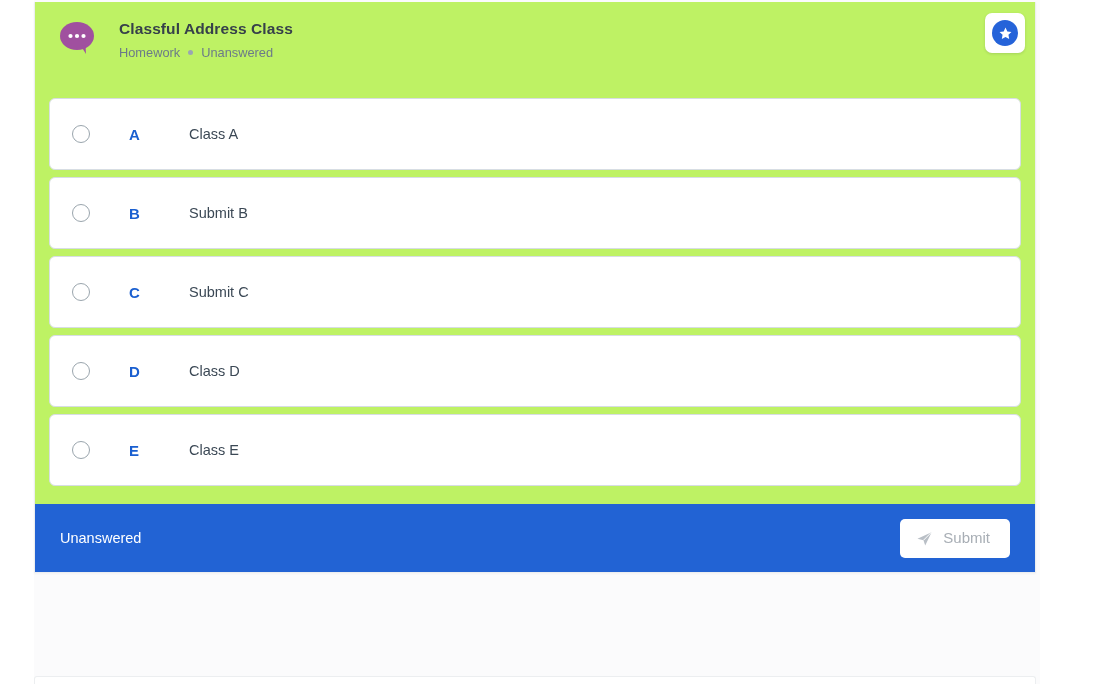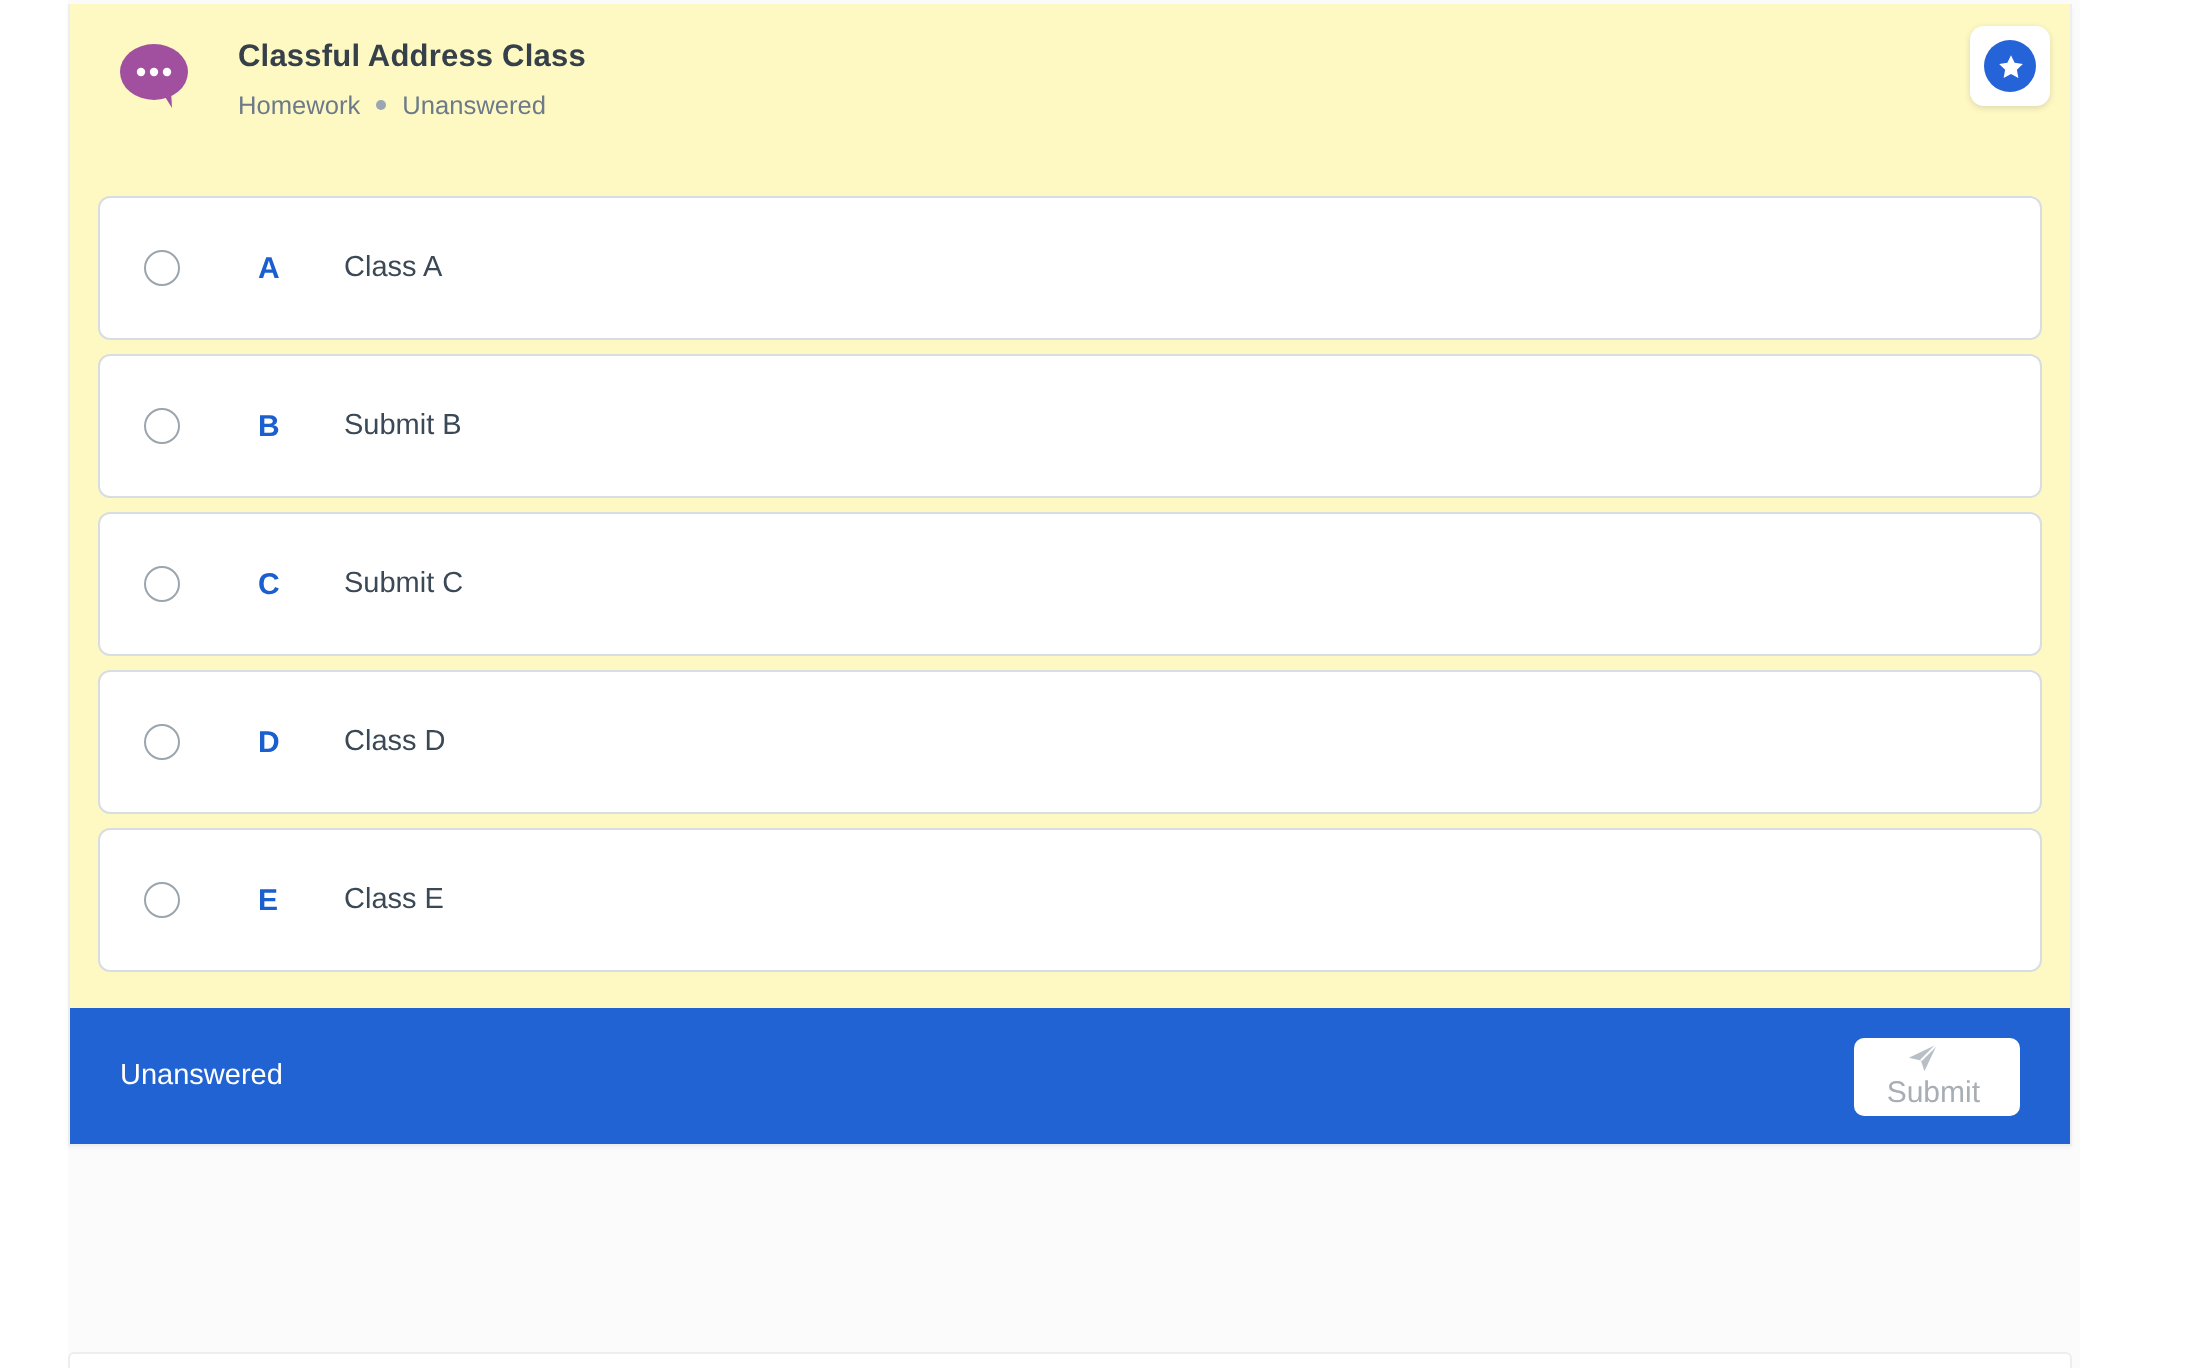--- a/index.html
+++ b/index.html
@@ -40,21 +40,21 @@
     height: 684px;
     background: #ffffff;
   }
 
   
   .card {
     position: absolute;
     left: 34px;
     top: 2px;
     width: 1002px;
-    background: #fef9c3;
+    background: #bef264;
     border: 1px solid #eceef0;
     border-top: none;
     box-sizing: border-box;
     box-shadow: 0 1px 2px rgba(16,24,40,0.04);
   }
 
   .card-body {
     padding: 0;
   }
 
@@ -168,21 +168,21 @@
   .opt-letter {
     width: 30px;
     margin-left: 39px;
     font-size: 15px;
     font-weight: bold;
     color: #1a5fd0;
     flex: 0 0 auto;
   }
 
   .opt-text {
-    margin-left: 13px;
+    margin-left: 30px;
     font-size: 14.5px;
     color: #3b4855;
     line-height: 20px;
   }
 
   
   .q-footer {
     height: 68px;
     background: #2263d4;
     display: flex;
@@ -200,21 +200,20 @@
     display: flex;
     align-items: center;
     justify-content: center;
     background: #ffffff;
     border: none;
     border-radius: 5px;
     height: 39px;
     padding: 0 20px 0 16px;
     cursor: default;
     font-family: "Liberation Sans", sans-serif;
-    flex-direction: column;
   }
   .submit-btn .send-icon {
     margin-right: 10px;
     display: flex;
     align-items: center;
   }
   .submit-label {
     font-size: 15px;
     color: #a8aeb5;
     line-height: 20px;

